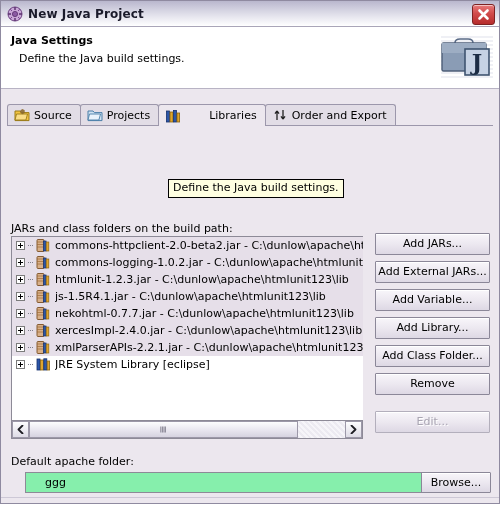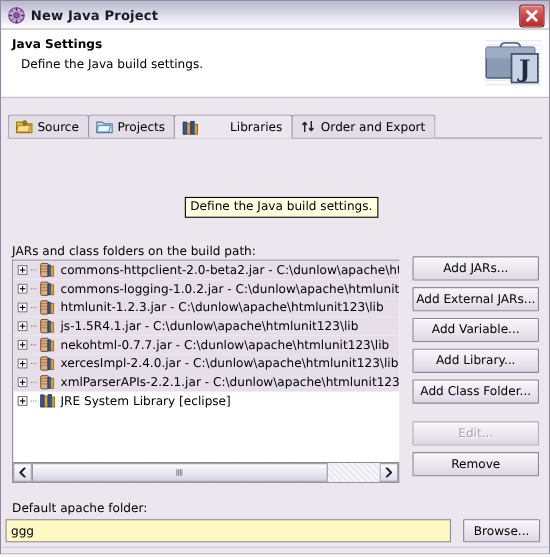--- a/index.html
+++ b/index.html
@@ -293,31 +293,31 @@
 
   
   #out-label {
     position: absolute;
     left: 10px;
     top: 366px;
     font-size: 11px;
   }
   #out-input {
     position: absolute;
-    left: 4px;
+    left: 24px;
     top: 383px;
     width: 405px;
     height: 21px;
     box-sizing: border-box;
-    background: #fef9c3;
+    background: #86efac;
     border: 1px solid #8d8a97;
     font-family: "DejaVu Sans", "Liberation Sans", sans-serif;
     font-size: 11px;
     color: #000;
-    padding: 0 4px;
+    padding: 0 19px;
   }
   #browse-btn {
     position: absolute;
     left: 420px;
     top: 383px;
     width: 70px;
     height: 21px;
   }
   #bottom-strip {
     position: absolute;
@@ -554,22 +554,22 @@
           </svg>
       </div>
     </div>
 
     <div id="side-buttons">
       <button class="btn">Add JARs...</button>
       <button class="btn">Add External JARs...</button>
       <button class="btn">Add Variable...</button>
       <button class="btn">Add Library...</button>
       <button class="btn">Add Class Folder...</button>
+      <button class="btn">Remove</button>
       <button class="btn disabled gap-above">Edit...</button>
-      <button class="btn">Remove</button>
     </div>
 
     <div id="out-label">Default apache folder:</div>
     <input id="out-input" type="text" value="ggg" style="">
     <button class="btn" id="browse-btn">Browse...</button>
 
     <div id="bottom-strip"></div>
 
   </div>
 </div>

